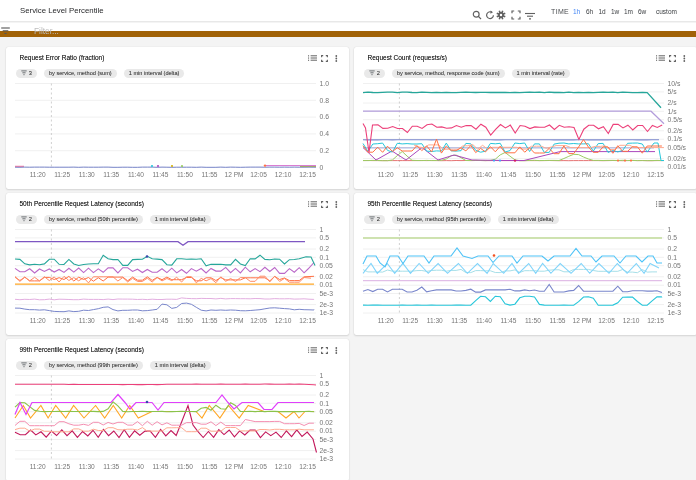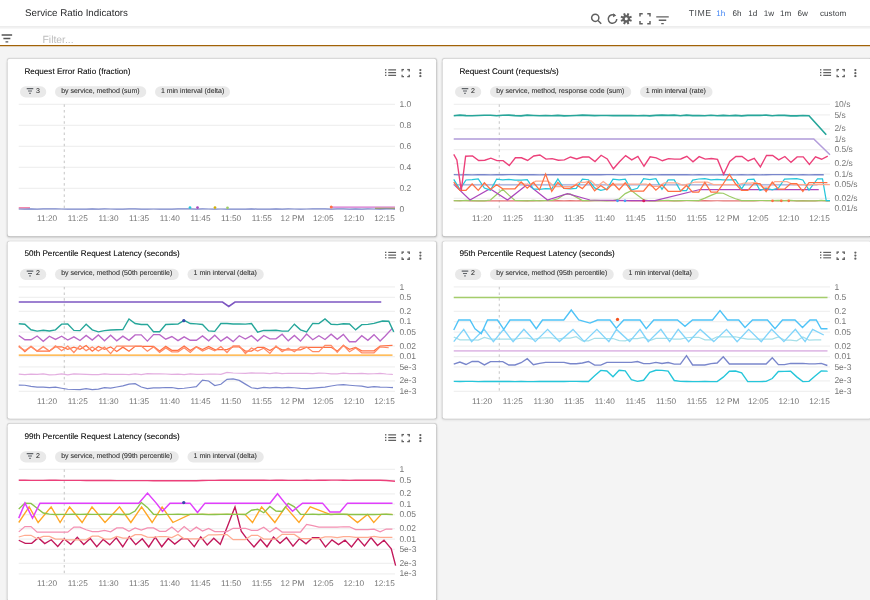--- a/index.html
+++ b/index.html
@@ -1,35 +1,35 @@
 <!DOCTYPE html>
 <html><head><meta charset="utf-8"><style>
 * { margin:0; padding:0; box-sizing:border-box; -webkit-font-smoothing:antialiased; }
 html,body { width:696px; height:480px; overflow:hidden; font-family:"Liberation Sans",sans-serif; background:#f4f4f4; }
 .hdr { position:absolute; left:0; top:0; width:696px; height:22px; background:#fff; border-bottom:1px solid #e8e8e8; }
 .hdr .title { position:absolute; left:20px; top:5.5px; font-size:7.8px; color:#28292b; }
 .hicons svg { position:absolute; top:5px; }
 .tsel span { position:absolute; top:7.5px; font-size:6.5px; color:#3a3d40; }
 .tsel .tl { font-size:7px; color:#4a4d50; letter-spacing:0.35px; top:7.5px; }
 .tsel .sel { color:#4285f4; }
-.fbar { position:absolute; left:0; top:23px; width:696px; height:14px; background:#fff; border-bottom:1px solid #a16207; }
+.fbar { position:absolute; left:0; top:23px; width:696px; height:14px; background:#fff; border-bottom:6px solid #a16207; }
 .fbar svg { position:absolute; left:1px; top:3px; }
 .fbar .ph { position:absolute; left:34px; top:3.2px; font-size:8.3px; color:#bdbdbd; }
 .card { position:absolute; width:343px; height:142px; background:#fff; border-radius:2px; box-shadow:0 0 1px rgba(0,0,0,0.18), 0 1px 2px rgba(0,0,0,0.12); }
 .ct { position:absolute; left:13.5px; top:6.5px; font-size:6.5px; color:#212121; text-shadow:0 0 0.5px rgba(33,33,33,0.55); }
 .cic { position:absolute; right:11px; top:7.5px; display:flex; align-items:center; }
 .sp1 { width:4px; } .sp2 { width:7.2px; }
 .chips { position:absolute; left:10.3px; top:22px; display:flex; }
 .chip { display:inline-flex; align-items:center; background:#e9e9e9; border-radius:4.5px; height:8.5px; padding:0 5px; margin-right:7px; font-size:5.6px; color:#424242; white-space:nowrap; text-shadow:0 0 0.4px rgba(66,66,66,0.5); }
 .chip svg { display:block; }
 svg text { font-family:"Liberation Sans",sans-serif; }
 </style></head>
 <body>
 <div class="hdr">
-  <div class="title">Service Ratio Indicators</div>
+  <div class="title">Service Level Percentile</div>
   <div class="hicons">
   <span style="position:absolute;left:472px;top:5px">
         <svg width="10" height="10" viewBox="0 0 10 10" style="">
           <circle cx="4.2" cy="4.2" r="2.9" fill="none" stroke="#616161" stroke-width="1.2"></circle>
           <line x1="6.4" y1="6.4" x2="9" y2="9" stroke="#616161" stroke-width="1.2"></line>
         </svg>
       </span>
   <span style="position:absolute;left:484.5px;top:5px">
         <svg width="10" height="10" viewBox="0 0 10 10" style="">
           <path d="M8.4 5.2 A3.4 3.4 0 1 1 6.8 2.3" fill="none" stroke="#616161" stroke-width="1.2"></path>

